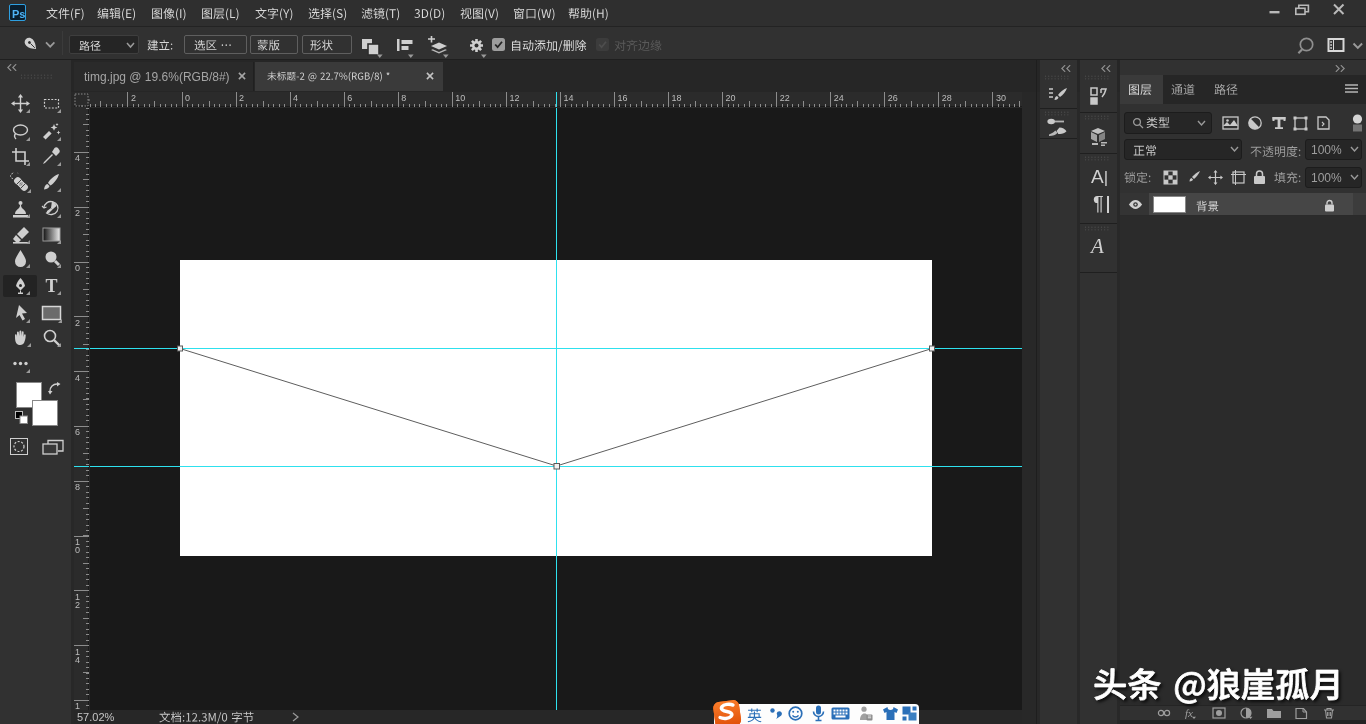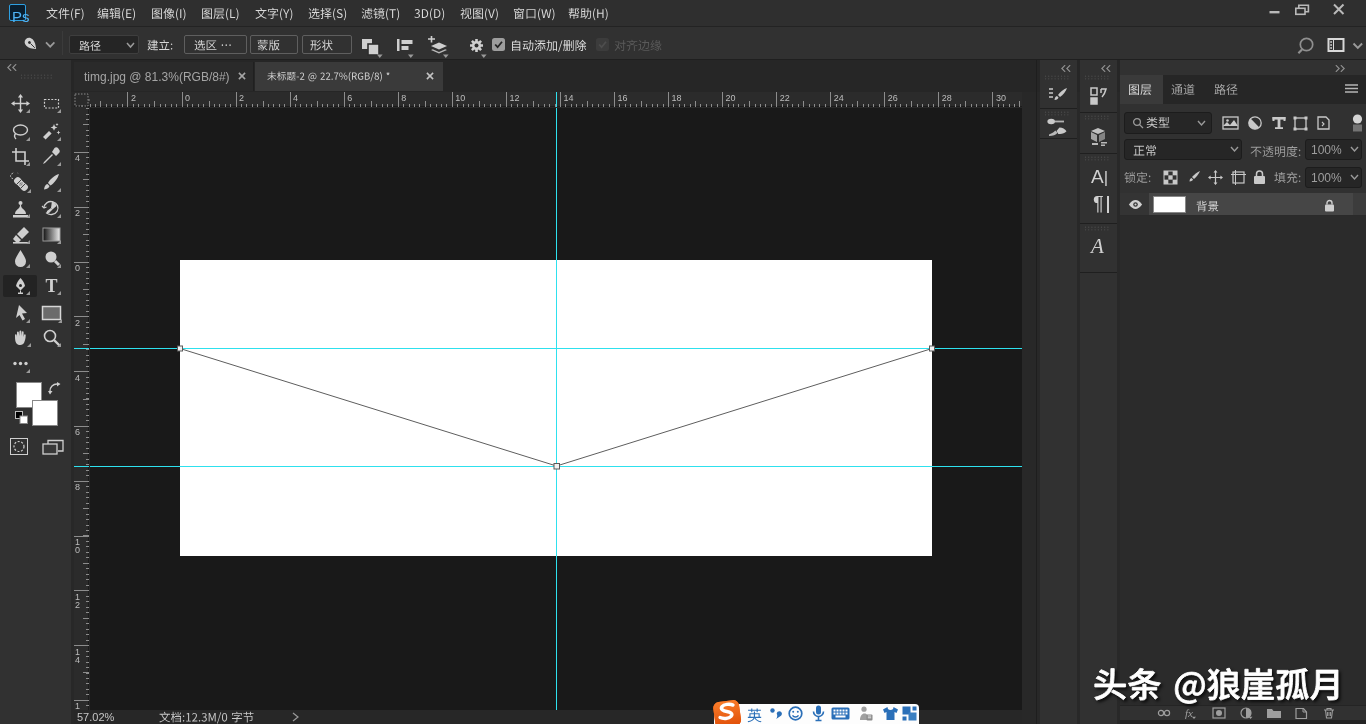--- a/index.html
+++ b/index.html
@@ -103,21 +103,21 @@
       <path id="m5934" d="M538 -151C672 -88 810 -1 888 71L951 -2C869 -71 725 -157 588 -218ZM181 -739C262 -709 363 -656 411 -615L466 -691C415 -731 313 -779 233 -806ZM91 -553C172 -520 272 -465 321 -423L381 -497C329 -539 227 -590 147 -619ZM53 -391V-302H470C414 -159 297 -58 48 2C69 22 93 58 103 81C388 8 515 -122 572 -302H950V-391H594C618 -520 618 -669 619 -837H521C520 -663 523 -514 496 -391Z"></path>
       <path id="m5b64" d="M555 52C571 39 599 29 744 -13C751 15 756 41 760 63L828 41C814 -36 779 -151 744 -241L680 -221C695 -180 711 -133 724 -87L616 -59C682 -221 685 -407 685 -542V-719L775 -734C789 -408 814 -104 903 72C919 48 952 17 974 1C892 -150 865 -449 851 -750C885 -757 917 -765 947 -774L878 -848C769 -814 585 -784 423 -767V-576C423 -407 414 -155 311 24C329 33 366 60 380 77C490 -113 507 -397 507 -576V-697L604 -708V-543C604 -383 603 -167 495 -14C512 -1 544 34 555 52ZM169 -566V-360C117 -344 70 -330 32 -320L54 -228L169 -266V-32C169 -20 164 -17 152 -16C140 -16 102 -16 60 -17C72 9 84 48 87 74C151 74 193 71 221 56C250 41 258 15 258 -31V-297L388 -342L376 -425L258 -388V-538C313 -596 371 -677 411 -749L349 -791L331 -785H58V-697H272C242 -650 204 -600 169 -566Z"></path>
       <path id="m5d16" d="M116 -580V-387C116 -269 108 -102 25 15C44 26 85 62 99 81C193 -50 210 -252 210 -386V-500H936V-580ZM517 -208V-154H271V-86H517V-9H200V64H952V-9H612V-86H880V-154H612V-208ZM517 -487V-434H286V-366H517V-295H245V-225H909V-295H612V-366H868V-434H612V-487ZM450 -845V-714H211V-817H116V-636H892V-817H793V-714H548V-845Z"></path>
       <path id="m6708" d="M198 -794V-476C198 -318 183 -120 26 16C47 30 84 65 98 85C194 2 245 -110 270 -223H730V-46C730 -25 722 -17 699 -17C675 -16 593 -15 516 -19C531 7 550 53 555 81C661 81 729 79 772 62C814 46 830 17 830 -45V-794ZM295 -702H730V-554H295ZM295 -464H730V-314H286C292 -366 295 -417 295 -464Z"></path>
       <path id="m6761" d="M286 -181C239 -123 151 -55 84 -18C104 -3 132 29 147 48C217 5 309 -77 362 -147ZM628 -133C695 -78 775 3 811 55L883 1C845 -52 762 -128 695 -181ZM652 -676C613 -630 562 -590 503 -556C443 -590 393 -629 353 -675L354 -676ZM369 -846C318 -756 217 -655 69 -586C91 -571 121 -538 136 -516C194 -547 245 -581 290 -618C326 -578 367 -542 413 -511C298 -460 165 -427 32 -410C48 -388 67 -350 75 -325C225 -349 375 -391 504 -456C620 -396 758 -356 911 -334C923 -360 948 -399 968 -419C831 -435 704 -465 596 -510C681 -567 751 -637 799 -723L735 -761L717 -757H425C442 -780 458 -803 473 -827ZM451 -387V-292H145V-210H451V-15C451 -4 447 -1 435 -1C423 0 381 0 345 -2C356 21 369 56 373 81C433 81 476 81 507 67C538 53 547 30 547 -14V-210H860V-292H547V-387Z"></path>
       <path id="m72fc" d="M804 -483V-384H507V-483ZM804 -563H507V-653H804ZM414 87 415 86C435 72 470 56 668 -9C664 -28 658 -64 657 -89L507 -44V-302H603C661 -136 762 -3 906 66C920 41 948 6 969 -12C906 -37 851 -77 804 -126C851 -154 905 -189 945 -223L885 -285C852 -255 800 -218 754 -188C730 -223 709 -262 693 -302H896V-736H716C703 -771 682 -816 663 -851L579 -828C594 -800 608 -766 619 -736H414V-79C414 -30 385 2 365 17C380 31 404 64 414 84ZM288 -825C269 -789 245 -752 217 -716C189 -754 154 -792 111 -828L45 -777C94 -735 131 -691 159 -646C119 -603 75 -563 31 -531C51 -516 82 -488 96 -469C131 -496 166 -527 199 -561C213 -521 222 -480 228 -438C180 -355 100 -267 28 -220C51 -203 77 -172 92 -149C140 -187 191 -242 235 -301C235 -173 226 -59 203 -27C194 -16 186 -12 171 -10C148 -7 111 -7 63 -10C79 16 88 50 89 80C133 82 175 82 211 74C237 69 257 57 271 38C314 -20 325 -155 325 -298C325 -415 316 -527 266 -634C305 -681 341 -732 371 -783Z"></path>
     </defs>
   </svg>
 <div class="abs" style="left:0;top:0;width:1366px;height:26px;background:#2f2f2f"></div>
 <div class="abs" style="left:9px;top:4px;width:17px;height:17px;background:#0a1e2e;border:1px solid #2e9fe0;border-radius:2px"></div>
-<div class="lat" style="left:12px;top:8px;font-size:15px;color:#4fb3f6;font-weight:normal">Ps</div>
+<div class="lat" style="left:12px;top:8px;font-size:11px;color:#4fb3f6;font-weight:bold">Ps</div>
 <svg class="t " style="left:46px;top:5.5px;" width="38.7" height="15.8" viewBox="0 -1000 3228 1320" fill="#dadada">
     <use href="#g6587" x="0"></use>
     <use href="#g4ef6" x="1000"></use>
     <use href="#g28" x="2000"></use>
     <use href="#g46" x="2338"></use>
     <use href="#g29" x="2890"></use>
   </svg>
 <svg class="t " style="left:97px;top:5.5px;" width="39.2" height="15.8" viewBox="0 -1000 3265 1320" fill="#dadada">
     <use href="#g7f16" x="0"></use>
     <use href="#g8f91" x="1000"></use>
@@ -300,21 +300,21 @@
       <g fill="#d8d8d8">
         <rect x="36.3" y="7.2" width="1.6" height="1.6"></rect>
         <rect x="36.3" y="10.2" width="1.6" height="1.6"></rect>
         <rect x="36.3" y="13.2" width="1.6" height="1.6"></rect>
       </g>
     </g>
 <path d="M59.5 9.5l4.3 4.4 4.3-4.4" stroke="#9a9a9a" stroke-width="1.9" fill="none"></path>
 </svg>
 <div class="abs" style="left:0;top:60px;width:1366px;height:32px;background:#262626"></div>
 <div class="abs" style="left:74px;top:62px;width:180px;height:29px;background:#2a2a2a;border-right:1px solid #202020"></div>
-<div class="lat" style="left:84px;top:70px;font-size:12px;color:#a5a5a5">timg.jpg @ 81.3%(RGB/8#)</div>
+<div class="lat" style="left:84px;top:70px;font-size:12px;color:#a5a5a5">timg.jpg @ 19.6%(RGB/8#)</div>
 <svg class="t" style="left:238px;top:72px" width="8" height="8" viewBox="0 0 9 9">
     <path d="M1 1l7 7M8 1l-7 7" stroke="#a5a5a5" stroke-width="1.7"></path>
   </svg>
 <div class="abs" style="left:255px;top:62px;width:188px;height:29px;background:#3a3a3a"></div>
 <svg class="t " style="left:267px;top:70.3px;" width="123.3" height="12.8" viewBox="0 -1000 12713 1320" fill="#d8d8d8">
     <use href="#g672a" x="0"></use>
     <use href="#g6807" x="1000"></use>
     <use href="#g9898" x="2000"></use>
     <use href="#g2d" x="3000"></use>
     <use href="#g32" x="3347"></use>

